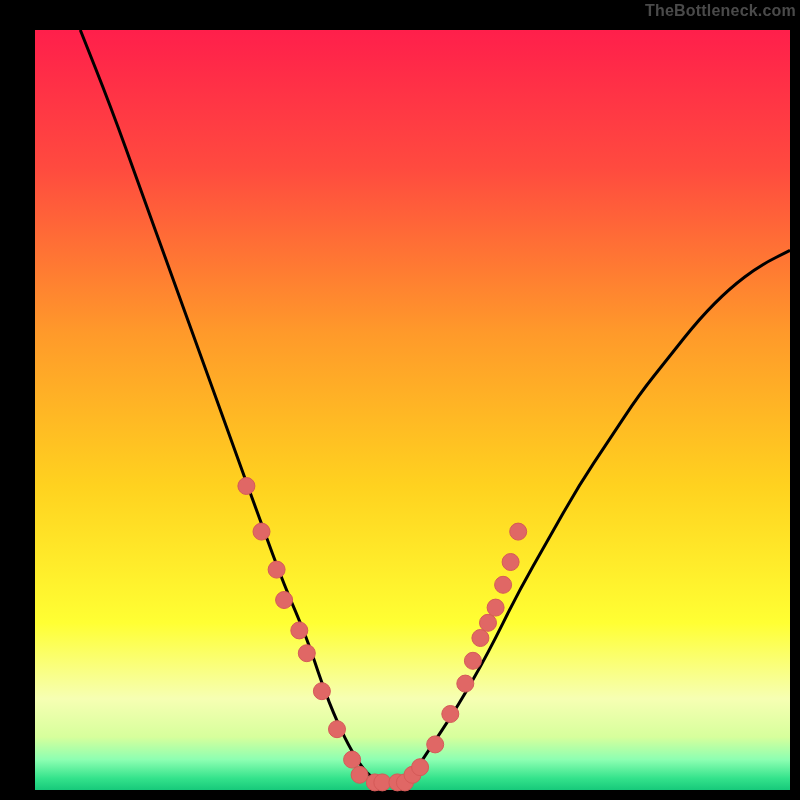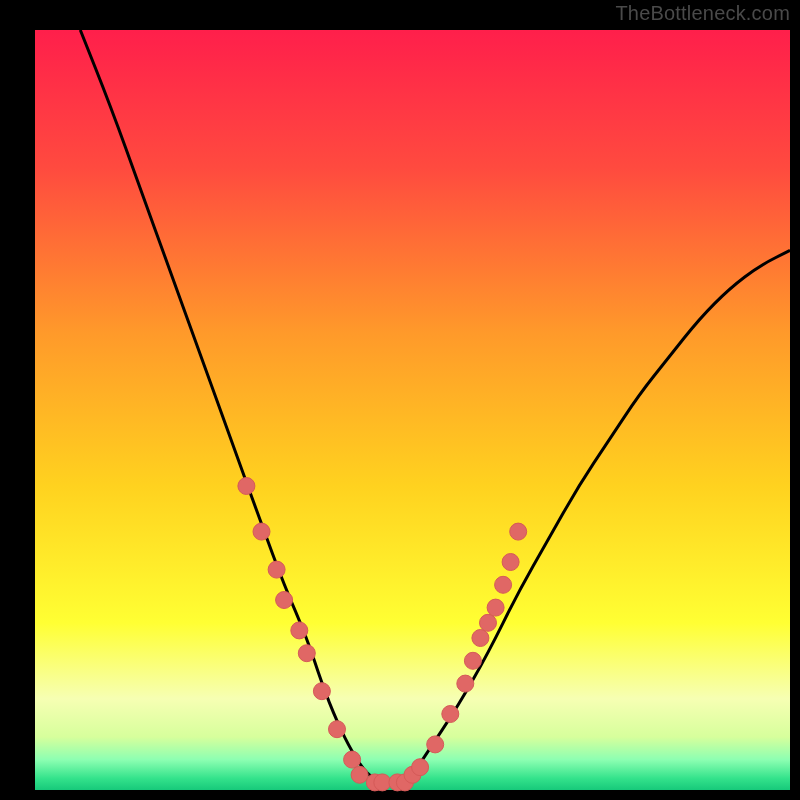--- a/index.html
+++ b/index.html
@@ -14,23 +14,23 @@
   .frame {
     position: absolute;
     top: 0;
     left: 0;
     width: 800px;
     height: 800px;
   }
   .watermark {
     position: absolute;
     top: 2px;
-    right: 10px;
-    font-size: 20px;
-    font-weight: 400;
+    right: 4px;
+    font-size: 16px;
+    font-weight: 700;
     color: #4a4a4a;
     letter-spacing: 0.2px;
   }
   svg { display: block; }
 </style>
 </head>
 <body>
 
 <div class="frame">
   <svg id="svg-root" width="800" height="800" viewBox="0 0 800 800">

